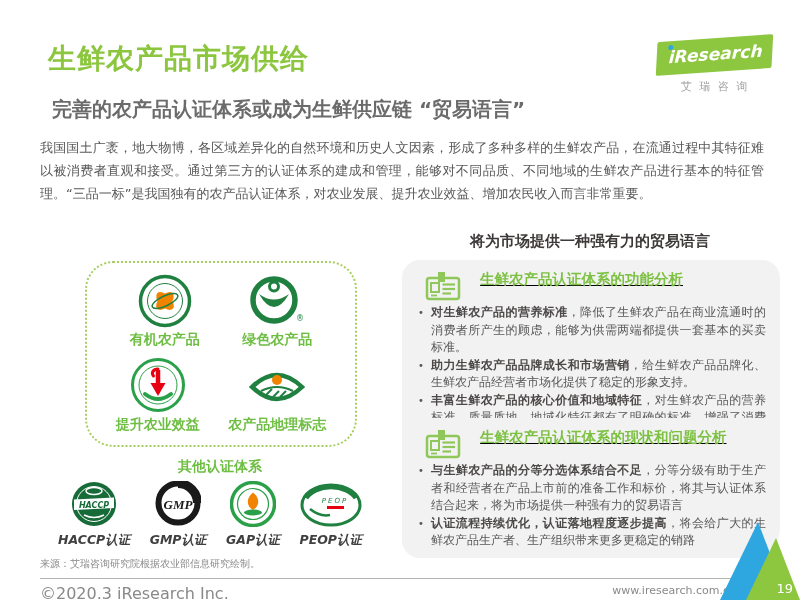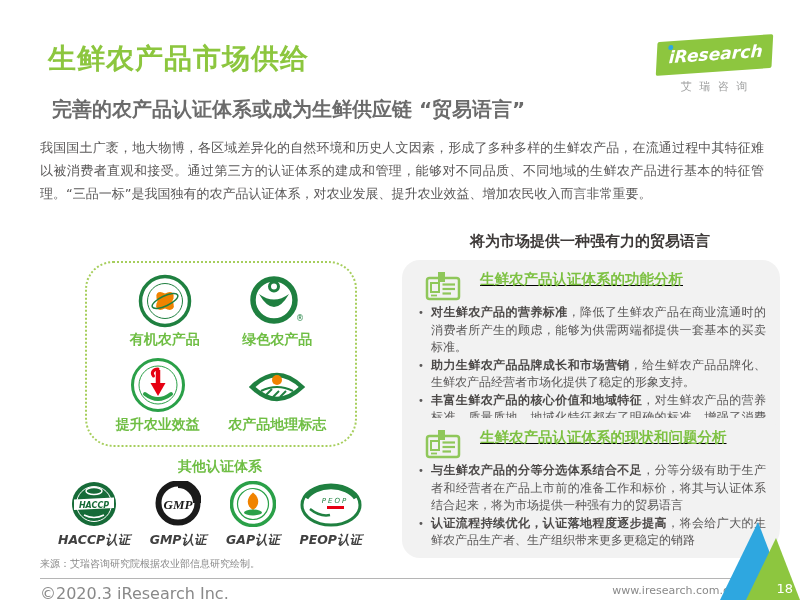--- a/index.html
+++ b/index.html
@@ -212,15 +212,15 @@
 
   <div class="source">来源：艾瑞咨询研究院根据农业部信息研究绘制。</div>
   <div class="footline"></div>
   <div class="copyright">©2020.3 iResearch Inc.</div>
   <div class="website">www.iresearch.com.cn</div>
 
   <svg class="corner" width="92" height="92" viewBox="0 0 92 92">
     <polygon points="50,14 80,92 12,92" fill="#2EA7E0"></polygon>
     <polygon points="68,30 92,92 38,92" fill="#8DC63F"></polygon>
   </svg>
-  <span class="pagenum">18</span>
+  <span class="pagenum">19</span>
 
 </div>
 
 </body></html>

